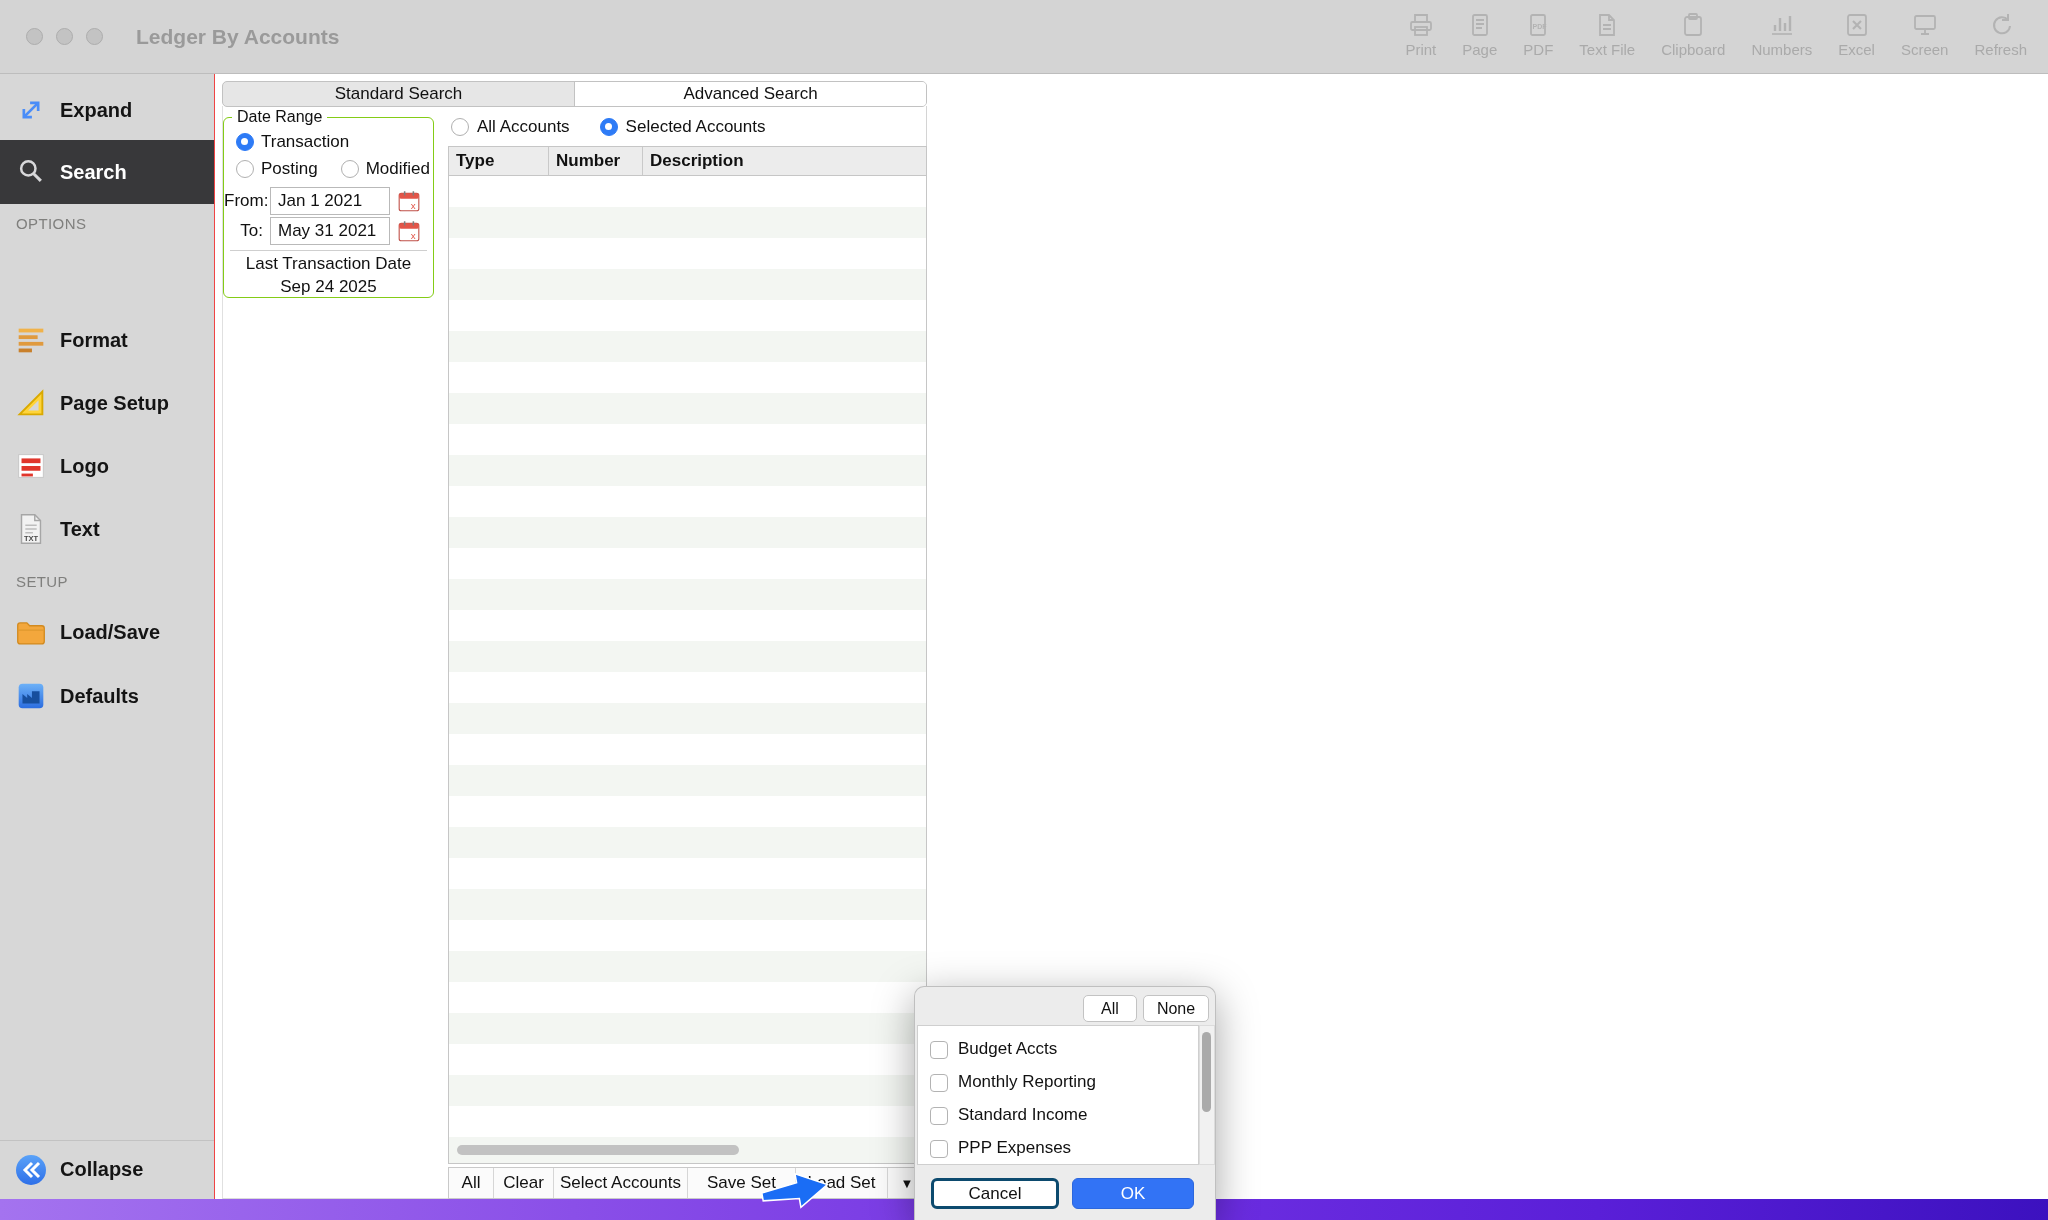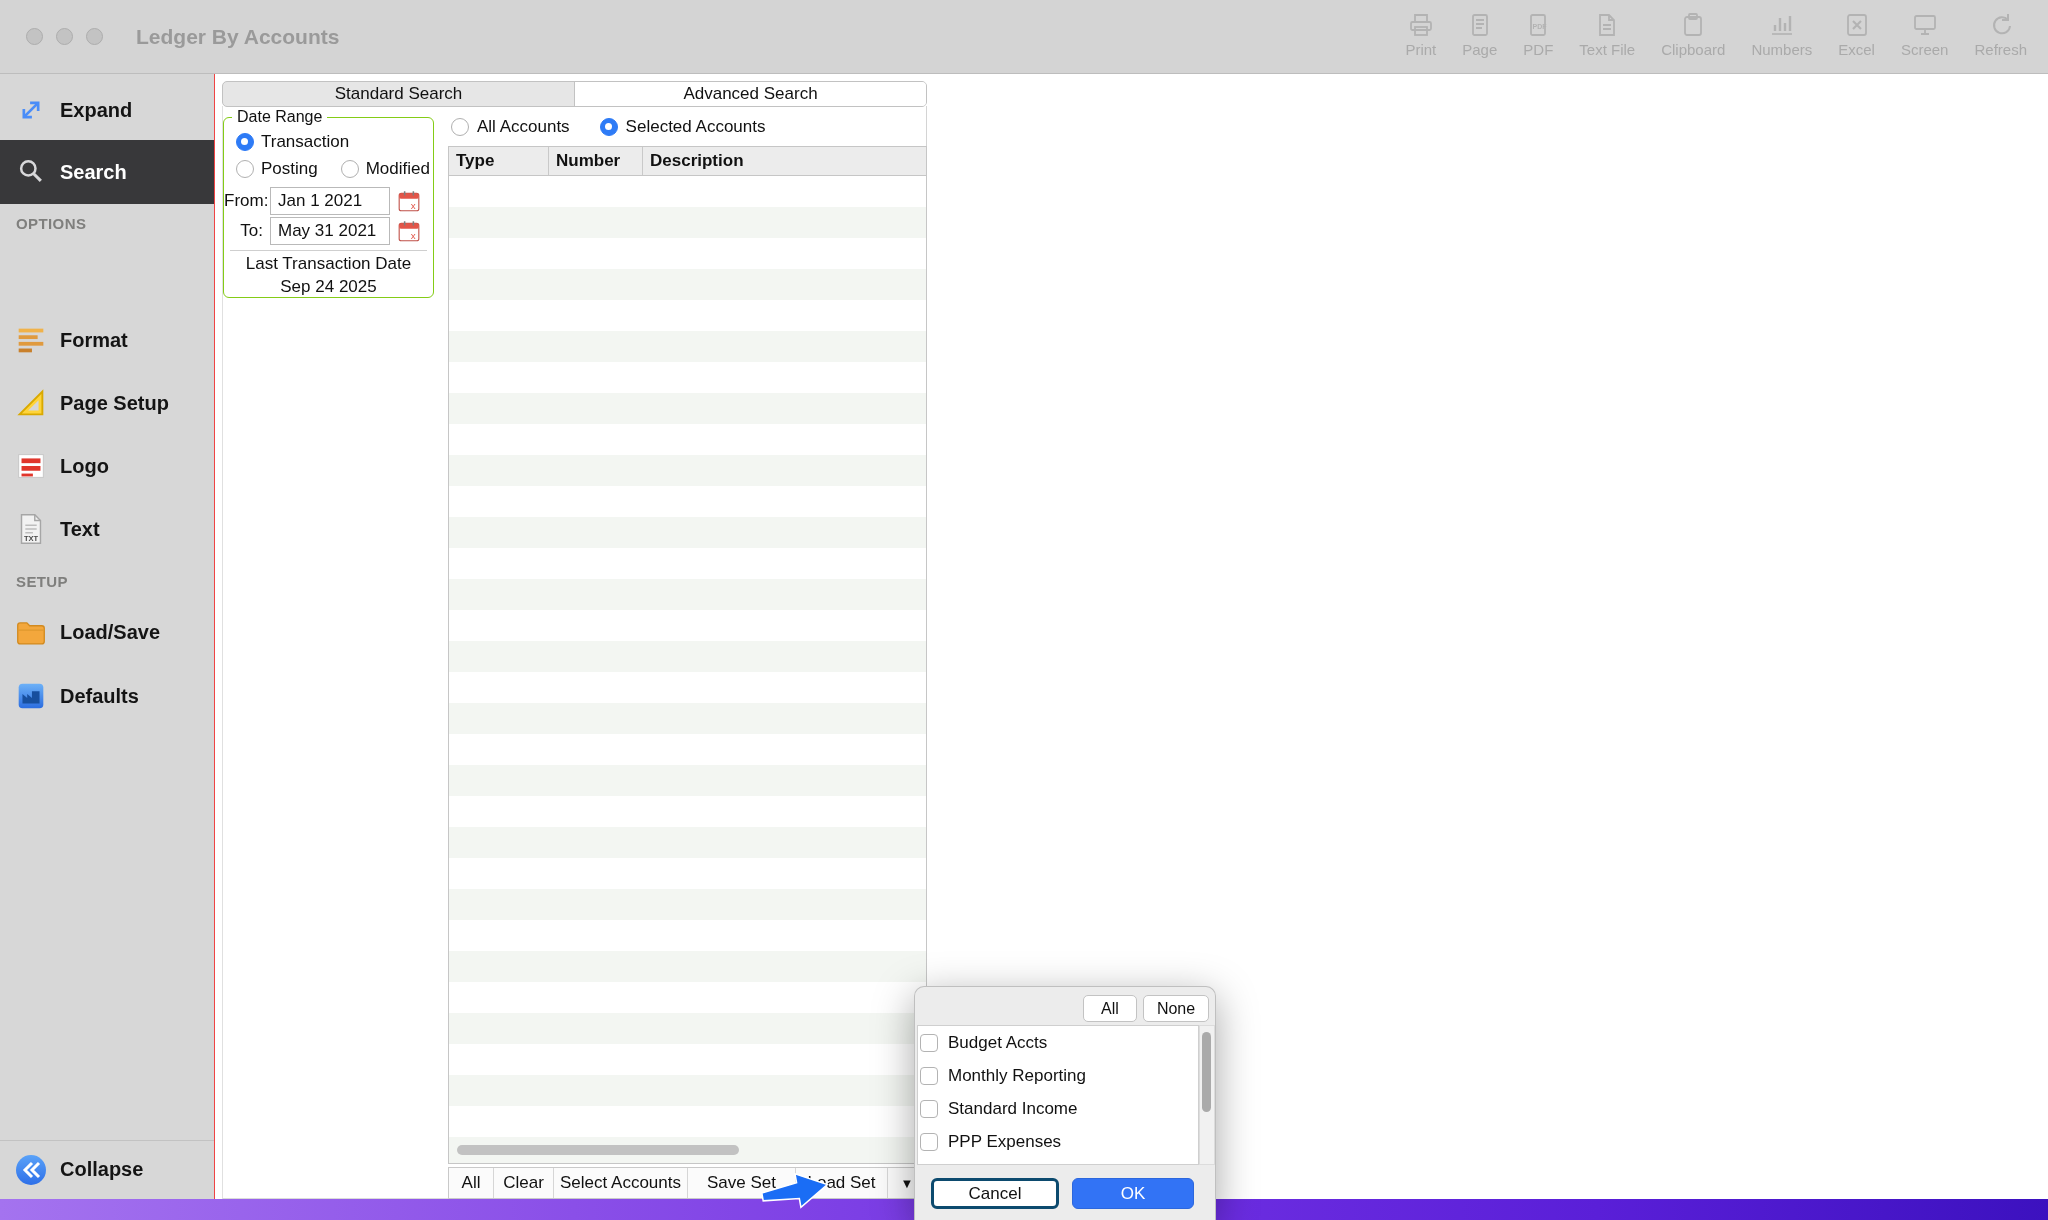--- a/index.html
+++ b/index.html
@@ -21,21 +21,21 @@
   .ticon{color:#b3b3b3;height:28px;display:flex;align-items:center}
   .tlabel{margin-top:2px;font-size:15px;color:#aaaaaa;white-space:nowrap}
 
   
   #sidebar{position:absolute;left:0;top:74px;width:215px;height:1125px;background:#d7d7d7;border-right:1px solid #ef4444}
   .srow{position:absolute;left:0;width:100%;height:60px;display:flex;align-items:center;padding-left:12px;gap:10px}
   .sicon{width:38px;height:38px;display:flex;align-items:center;justify-content:center;flex-shrink:0}
   .slabel{font-size:20px;font-weight:700;color:#141414;white-space:nowrap}
   #row-search{background:#38383a;height:64px}
   #row-search .slabel{color:#ffffff}
-  .sheader{position:absolute;left:16px;font-size:15px;font-weight:700;color:#7f7f7d;letter-spacing:.4px}
+  .sheader{position:absolute;left:16px;font-size:15px;font-weight:400;color:#7f7f7d;letter-spacing:.4px}
   #row-collapse{position:absolute;top:1066px;left:0;width:100%;height:58px;border-top:1px solid #c2c2c2;
     display:flex;align-items:center;padding-left:12px;gap:10px}
 
   
   #tabbar{position:absolute;left:222px;top:81px;width:705px;height:26px;display:flex;
     border:1px solid #c2c2c2;border-radius:5px;overflow:hidden;background:#e6e6e6}
   .seg{flex:1;display:flex;align-items:center;justify-content:center;font-size:17px;color:#111}
   .seg:first-child{border-right:1px solid #c2c2c2}
   .seg.sel{background:#ffffff}
   #pane{position:absolute;left:222px;top:106px;width:705px;height:1093px;
@@ -83,21 +83,21 @@
 
   
   #popup{position:absolute;left:914px;top:986px;width:302px;height:234px;background:#ececec;
     border:1px solid #bfbfbf;border-bottom:none;border-radius:10px 10px 0 0;
     box-shadow:0 10px 40px rgba(0,0,0,.35);z-index:50}
   .pbtn{position:absolute;top:8px;height:27px;background:#fff;border:1px solid #c3c3c3;border-radius:5px;
     display:flex;align-items:center;justify-content:center;font-size:16px;color:#111}
   #pall{left:168px;width:54px}
   #pnone{left:228px;width:66px}
   #plist{position:absolute;left:2px;top:38px;width:282px;height:140px;background:#fff;border:1px solid #cfcfcf;overflow:hidden}
-  .pitem{height:33px;display:flex;align-items:center;padding-left:2px;gap:10px}
+  .pitem{height:33px;display:flex;align-items:flex-end;padding-left:12px;gap:10px}
   .cbx{width:18px;height:18px;border:1.5px solid #b3b3b3;border-radius:4px;background:#fff;flex-shrink:0}
   .plabel{font-size:17px;color:#111;white-space:nowrap}
   #ptrack{position:absolute;left:284px;top:38px;width:16px;height:140px;background:#f1f1f1;border:1px solid #dcdcdc}
   #pthumb{position:absolute;left:2px;top:6px;width:9px;height:80px;background:#aaaaaa;border-radius:5px}
   #pcancel{position:absolute;left:16px;top:191px;width:128px;height:31px;background:#fff;border:3px solid #0c4a6e;
     border-radius:6px;font-size:17px;color:#111;font-family:inherit}
   #pok{position:absolute;left:157px;top:191px;width:122px;height:31px;background:#3273f5;border:1px solid #2c67dd;
     border-radius:6px;font-size:17px;color:#fff;font-family:inherit}
 </style>
 </head>

